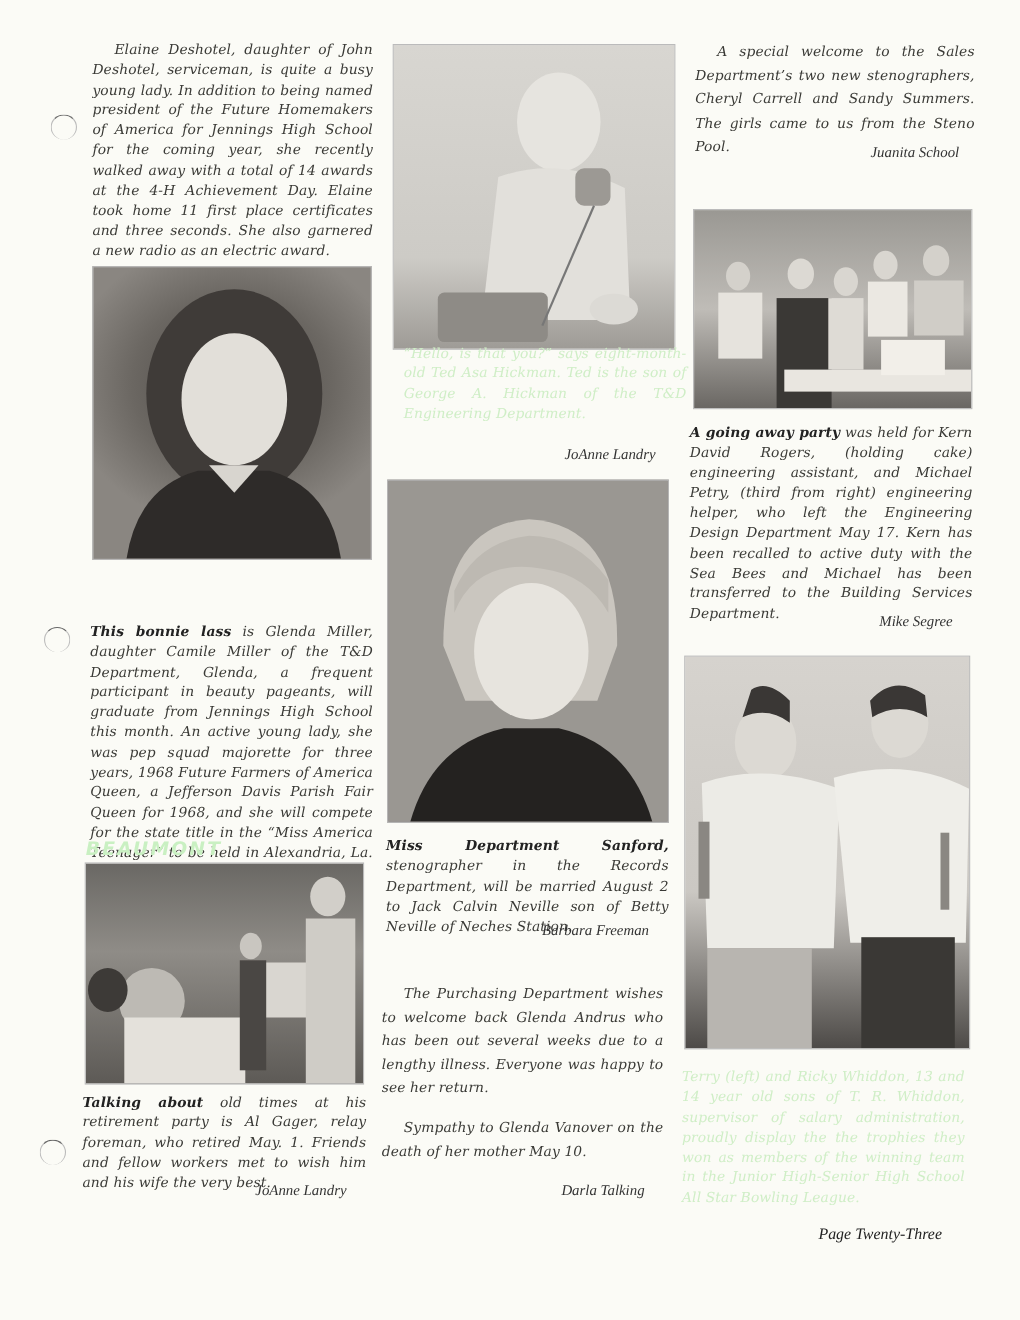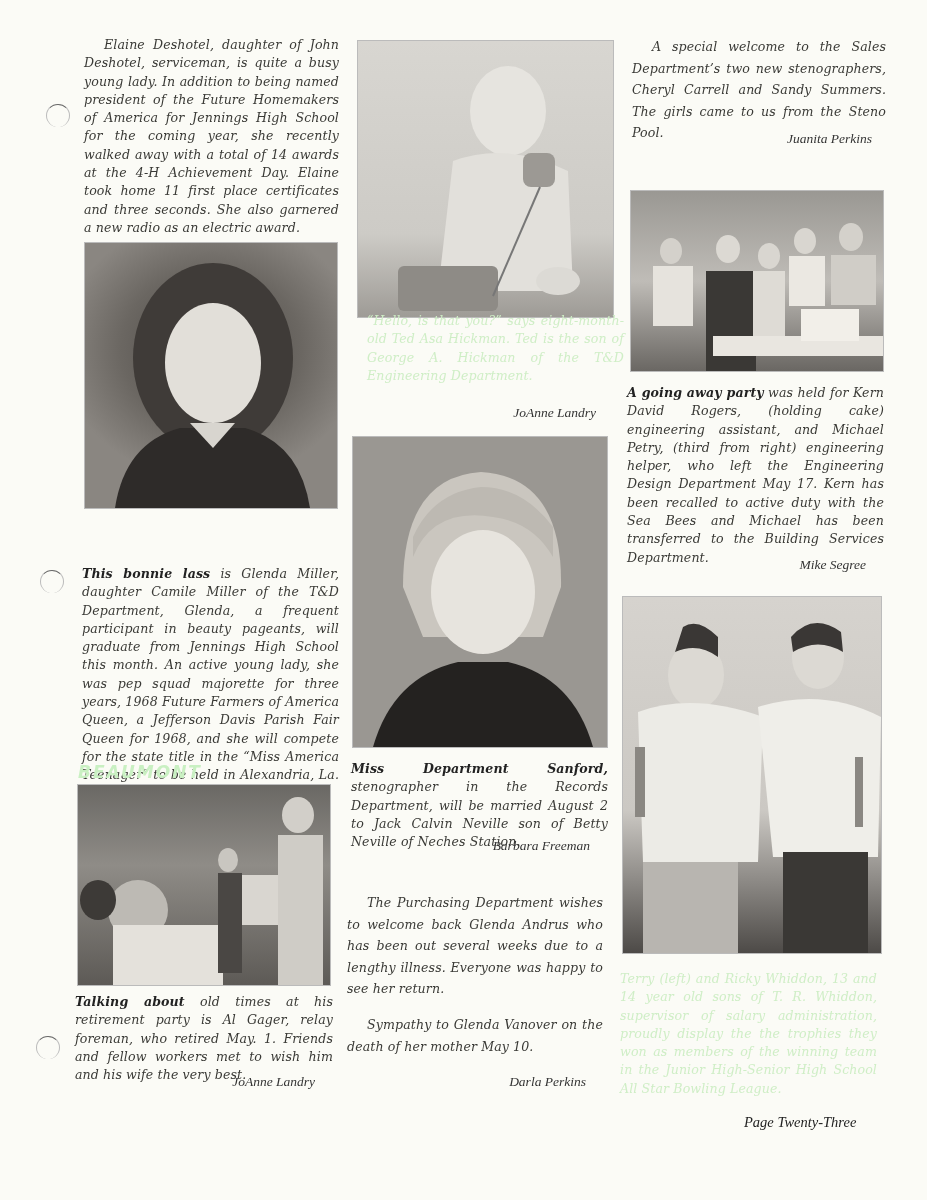--- a/index.html
+++ b/index.html
@@ -89,26 +89,26 @@
   <b>Miss Department Sanford,</b><span> stenographer in the Records Department, will be married August 2 to Jack Calvin Neville son of Betty Neville of Neches Station.</span>
 </div>
 <div class="abs byline" style="left:420px;top:838px;width:170px;">Barbara Freeman</div>
 
 <div class="abs txt indent" style="left:347px;top:892px;width:256px;line-height:21.5px;">
   <span>The Purchasing Department wishes to welcome back Glenda Andrus who has been out several weeks due to a lengthy illness. Everyone was happy to see her return.</span>
 </div>
 <div class="abs txt indent" style="left:347px;top:1014px;width:256px;line-height:21.5px;">
   <span>Sympathy to Glenda Vanover on the death of her mother May 10.</span>
 </div>
-<div class="abs byline" style="left:420px;top:1074px;width:166px;">Darla Perkins</div>
+<div class="abs byline" style="left:420px;top:1074px;width:166px;">Darla Talking</div>
 
 <div class="abs txt indent" style="left:632px;top:36px;width:254px;line-height:21.5px;">
   <span>A special welcome to the Sales Department’s two new stenographers, Cheryl Carrell and Sandy Summers. The girls came to us from the Steno Pool.</span>
 </div>
-<div class="abs byline" style="left:700px;top:131px;width:172px;">Juanita Perkins</div>
+<div class="abs byline" style="left:700px;top:131px;width:172px;">Juanita School</div>
 
 <div class="photo" style="left:630px;top:190px;width:252px;height:180px;background:linear-gradient(180deg,#9a9893 0%,#bfbcb7 50%,#6a6763 100%);" title="Group at going-away party with cake">
   <svg width="252" height="180" viewBox="0 0 252 180">
     <rect x="75" y="80" width="50" height="100" fill="#3a3835"></rect>
     <ellipse cx="97" cy="58" rx="12" ry="14" fill="#dcd9d3"></ellipse>
     <ellipse cx="40" cy="60" rx="11" ry="13" fill="#d4d1cb"></ellipse>
     <rect x="22" y="75" width="40" height="60" fill="#e6e3dd"></rect>
     <ellipse cx="138" cy="65" rx="11" ry="13" fill="#d9d6d0"></ellipse>
     <rect x="122" y="80" width="32" height="65" fill="#dedbd5"></rect>
     <ellipse cx="174" cy="50" rx="11" ry="13" fill="#d9d6d0"></ellipse>

